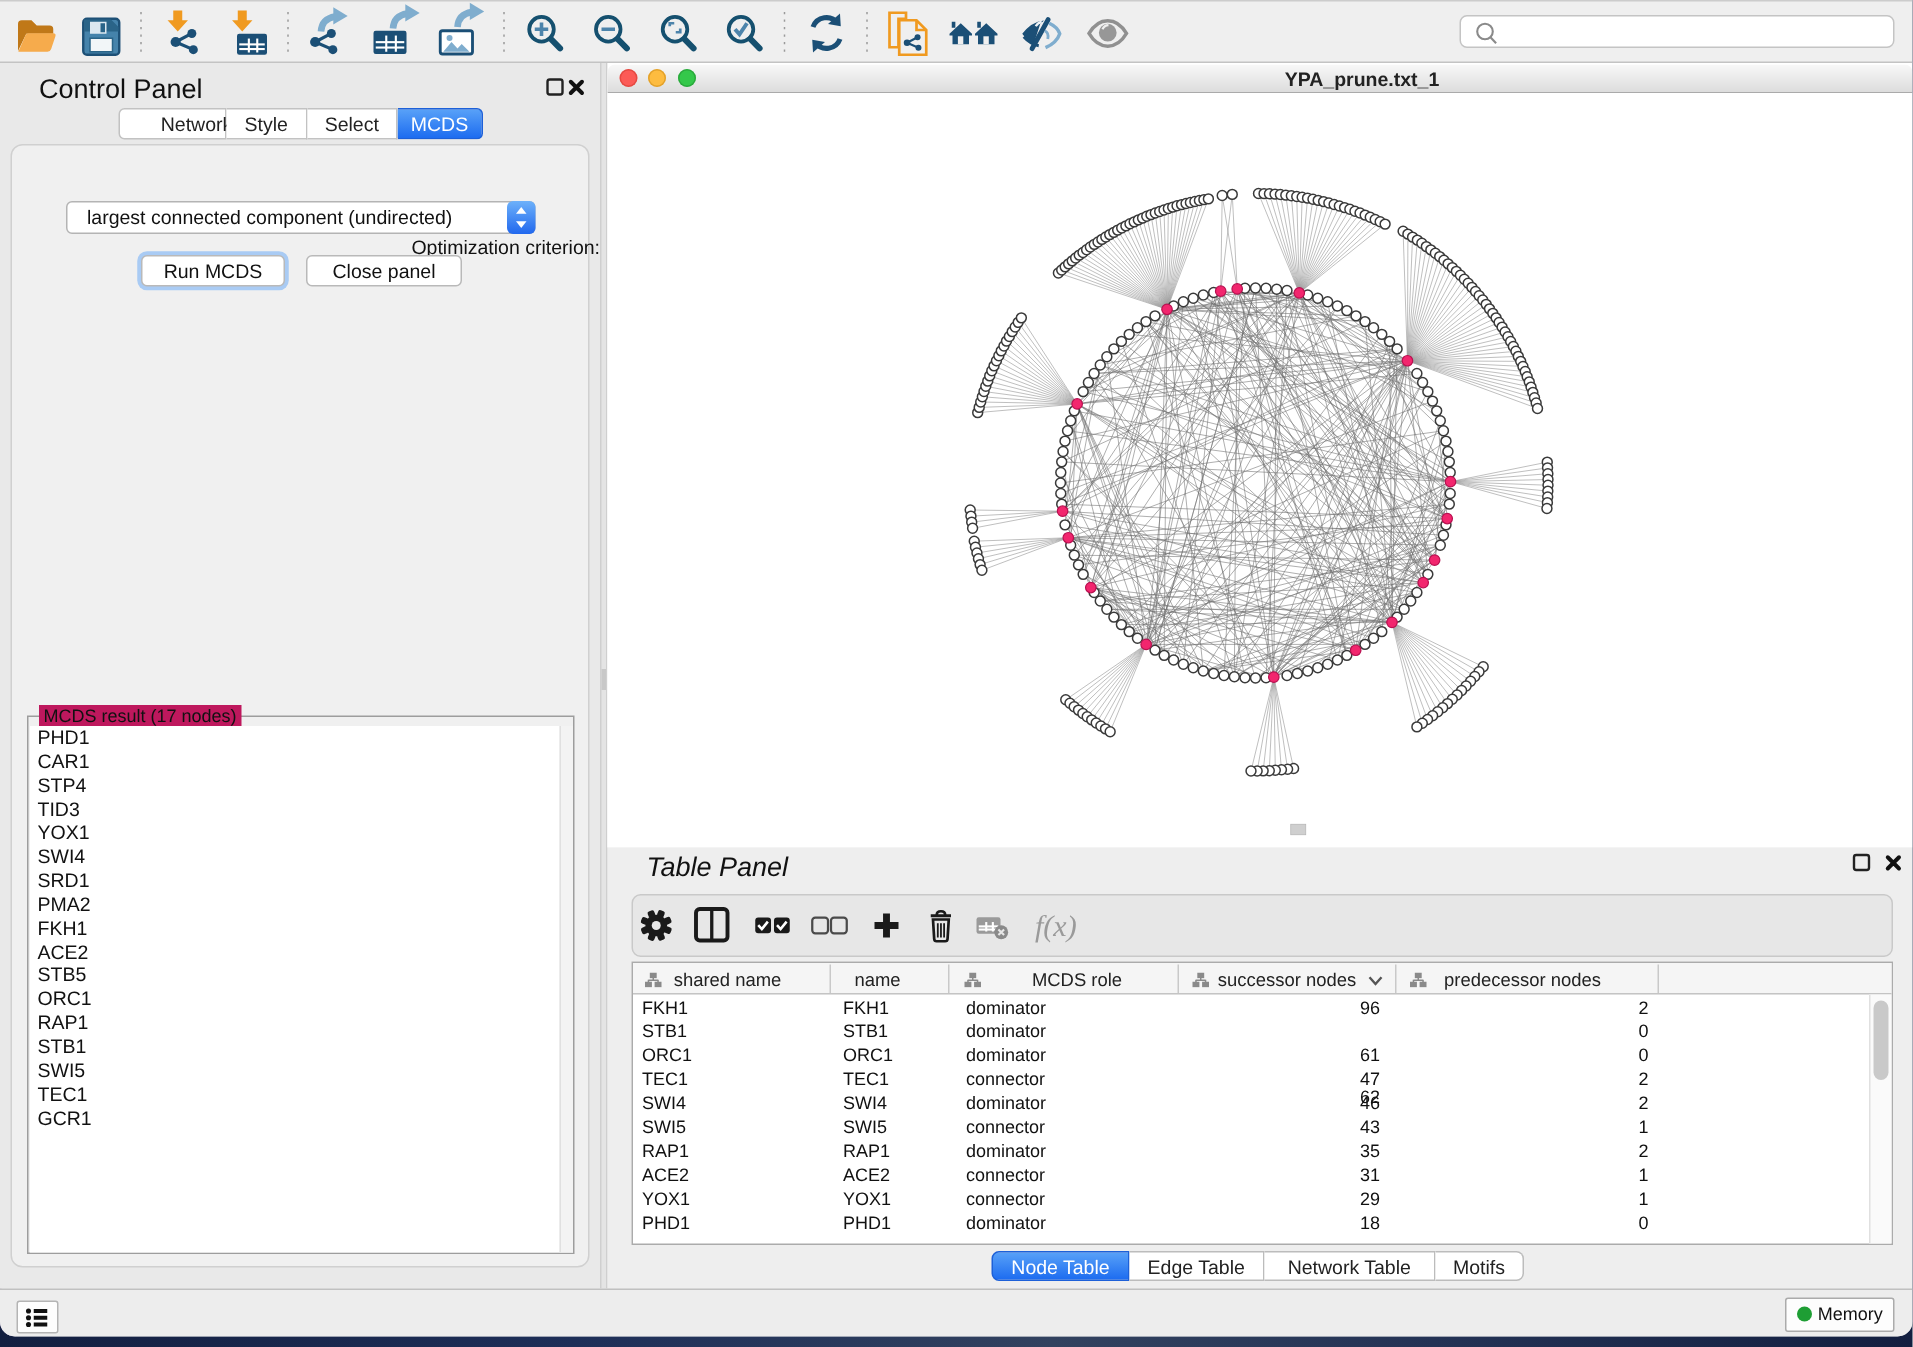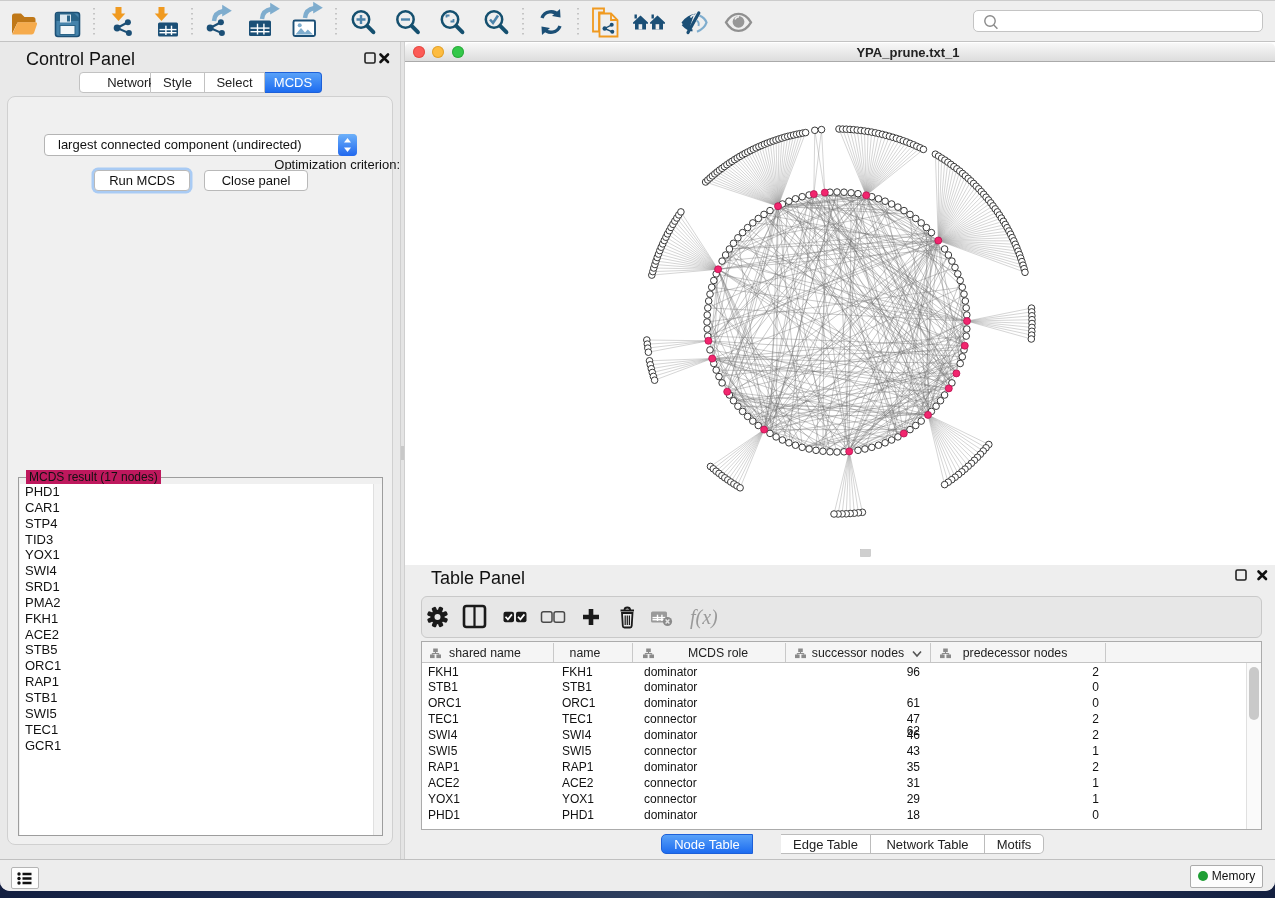--- a/index.html
+++ b/index.html
@@ -519,21 +519,21 @@
             <circle cx="444.2" cy="389.4" r="3.5"></circle>
             <circle cx="359.1" cy="367.6" r="3.5"></circle>
             <circle cx="322.2" cy="329.7" r="3.5"></circle>
             <circle cx="307.2" cy="296.5" r="3.5"></circle>
             <circle cx="303.4" cy="278.8" r="3.5"></circle>
           </g>
           <rect x="455.5" y="487.5" width="10" height="7" fill="#cfcfcf" stroke="#b5b5b5" stroke-width="0.5"></rect>
         </svg></div>
   </div>
   <div class="tpanel">
-    <div class="ptitle" style="top:3px;">Table Panel</div>
+    <div class="ptitle" style="top:3px;font-style:italic;">Table Panel</div>
     <svg class="icon" style="left:829px;top:2px;" width="36" height="18">
         <rect x="2" y="3" width="10" height="10" rx="1.5" fill="none" stroke="#222" stroke-width="1.6"></rect>
         <path d="M24.5,4.5 l7.5,7.5 M32,4.5 l-7.5,7.5" stroke="#111" stroke-width="2.6" stroke-linecap="round"></path>
       </svg>
     <div class="ttool">
         <svg class="icon" style="left:0;top:0;" width="841" height="42">
           <circle cx="15.5" cy="20.0" r="7.2" fill="#1a1a1a"></circle>
           <rect x="20.9" y="20.8" width="4.6" height="4.6" rx="1.4" fill="#1a1a1a" transform="rotate(22.0 23.2 23.1)"></rect>
           <rect x="16.4" y="25.3" width="4.6" height="4.6" rx="1.4" fill="#1a1a1a" transform="rotate(67.0 18.7 27.6)"></rect>
           <rect x="10.1" y="25.4" width="4.6" height="4.6" rx="1.4" fill="#1a1a1a" transform="rotate(112.0 12.4 27.7)"></rect>
@@ -647,21 +647,21 @@
         <div class="cell" style="left:140px; top:164.6px; width:65px;">PHD1</div>
         <div class="cell" style="left:222px; top:164.6px; width:135px;">dominator</div>
         <div class="cell cellr" style="left:400px; top:164.6px; width:98px;">18</div>
         <div class="cell cellr" style="left:580px; top:164.6px; width:97px;">0</div>
       <div class="tsb">
           <div class="thumb"></div>
         </div>
     </div>
     <div class="btabs">
       <div class="btab sel first" style="width:92px;">Node Table</div>
-      <div class="btab" style="width:90px;margin-left:28px;">Edge Table</div>
+      <div class="btab" style="width:90px;">Edge Table</div>
       <div class="btab" style="width:114px;">Network Table</div>
       <div class="btab last" style="width:59px;">Motifs</div>
     </div>
   </div>
   <div class="status">
     <div class="listbtn">
         <svg class="icon" style="left:0;top:0;" width="26" height="20">
           <circle cx="7" cy="6" r="1.7" fill="#111"></circle>
           <circle cx="7" cy="10.5" r="1.7" fill="#111"></circle>
           <circle cx="7" cy="15" r="1.7" fill="#111"></circle>

